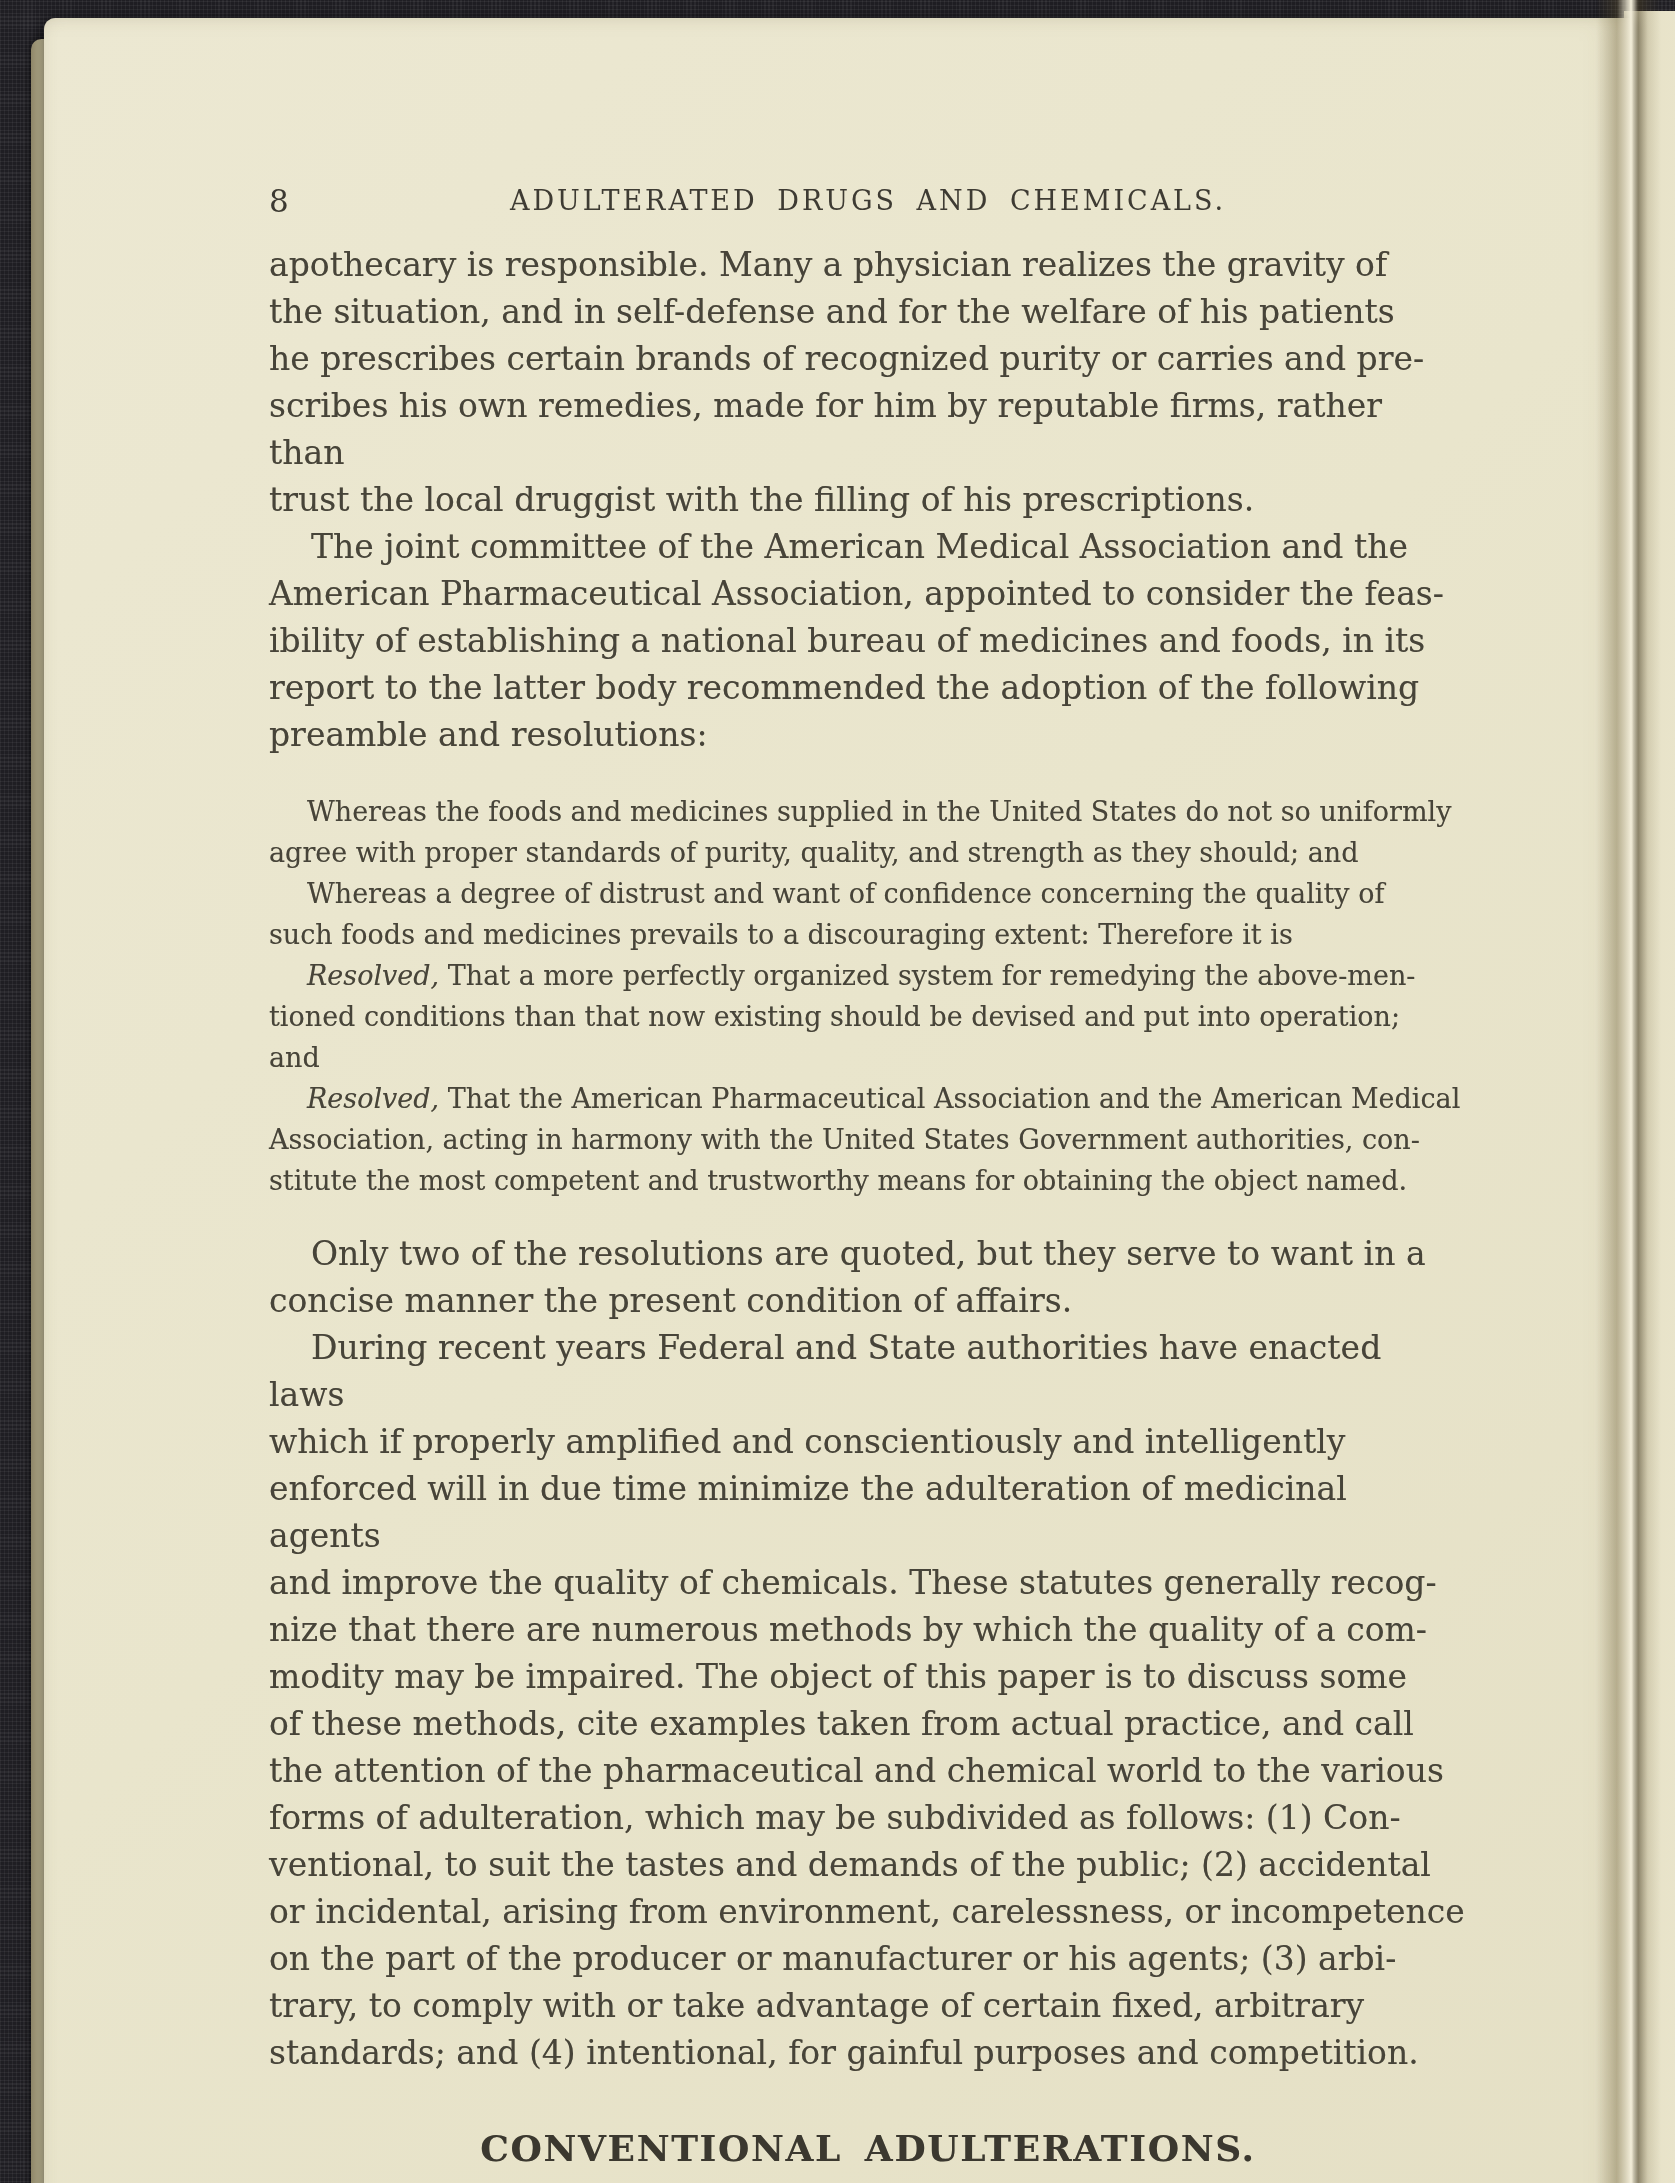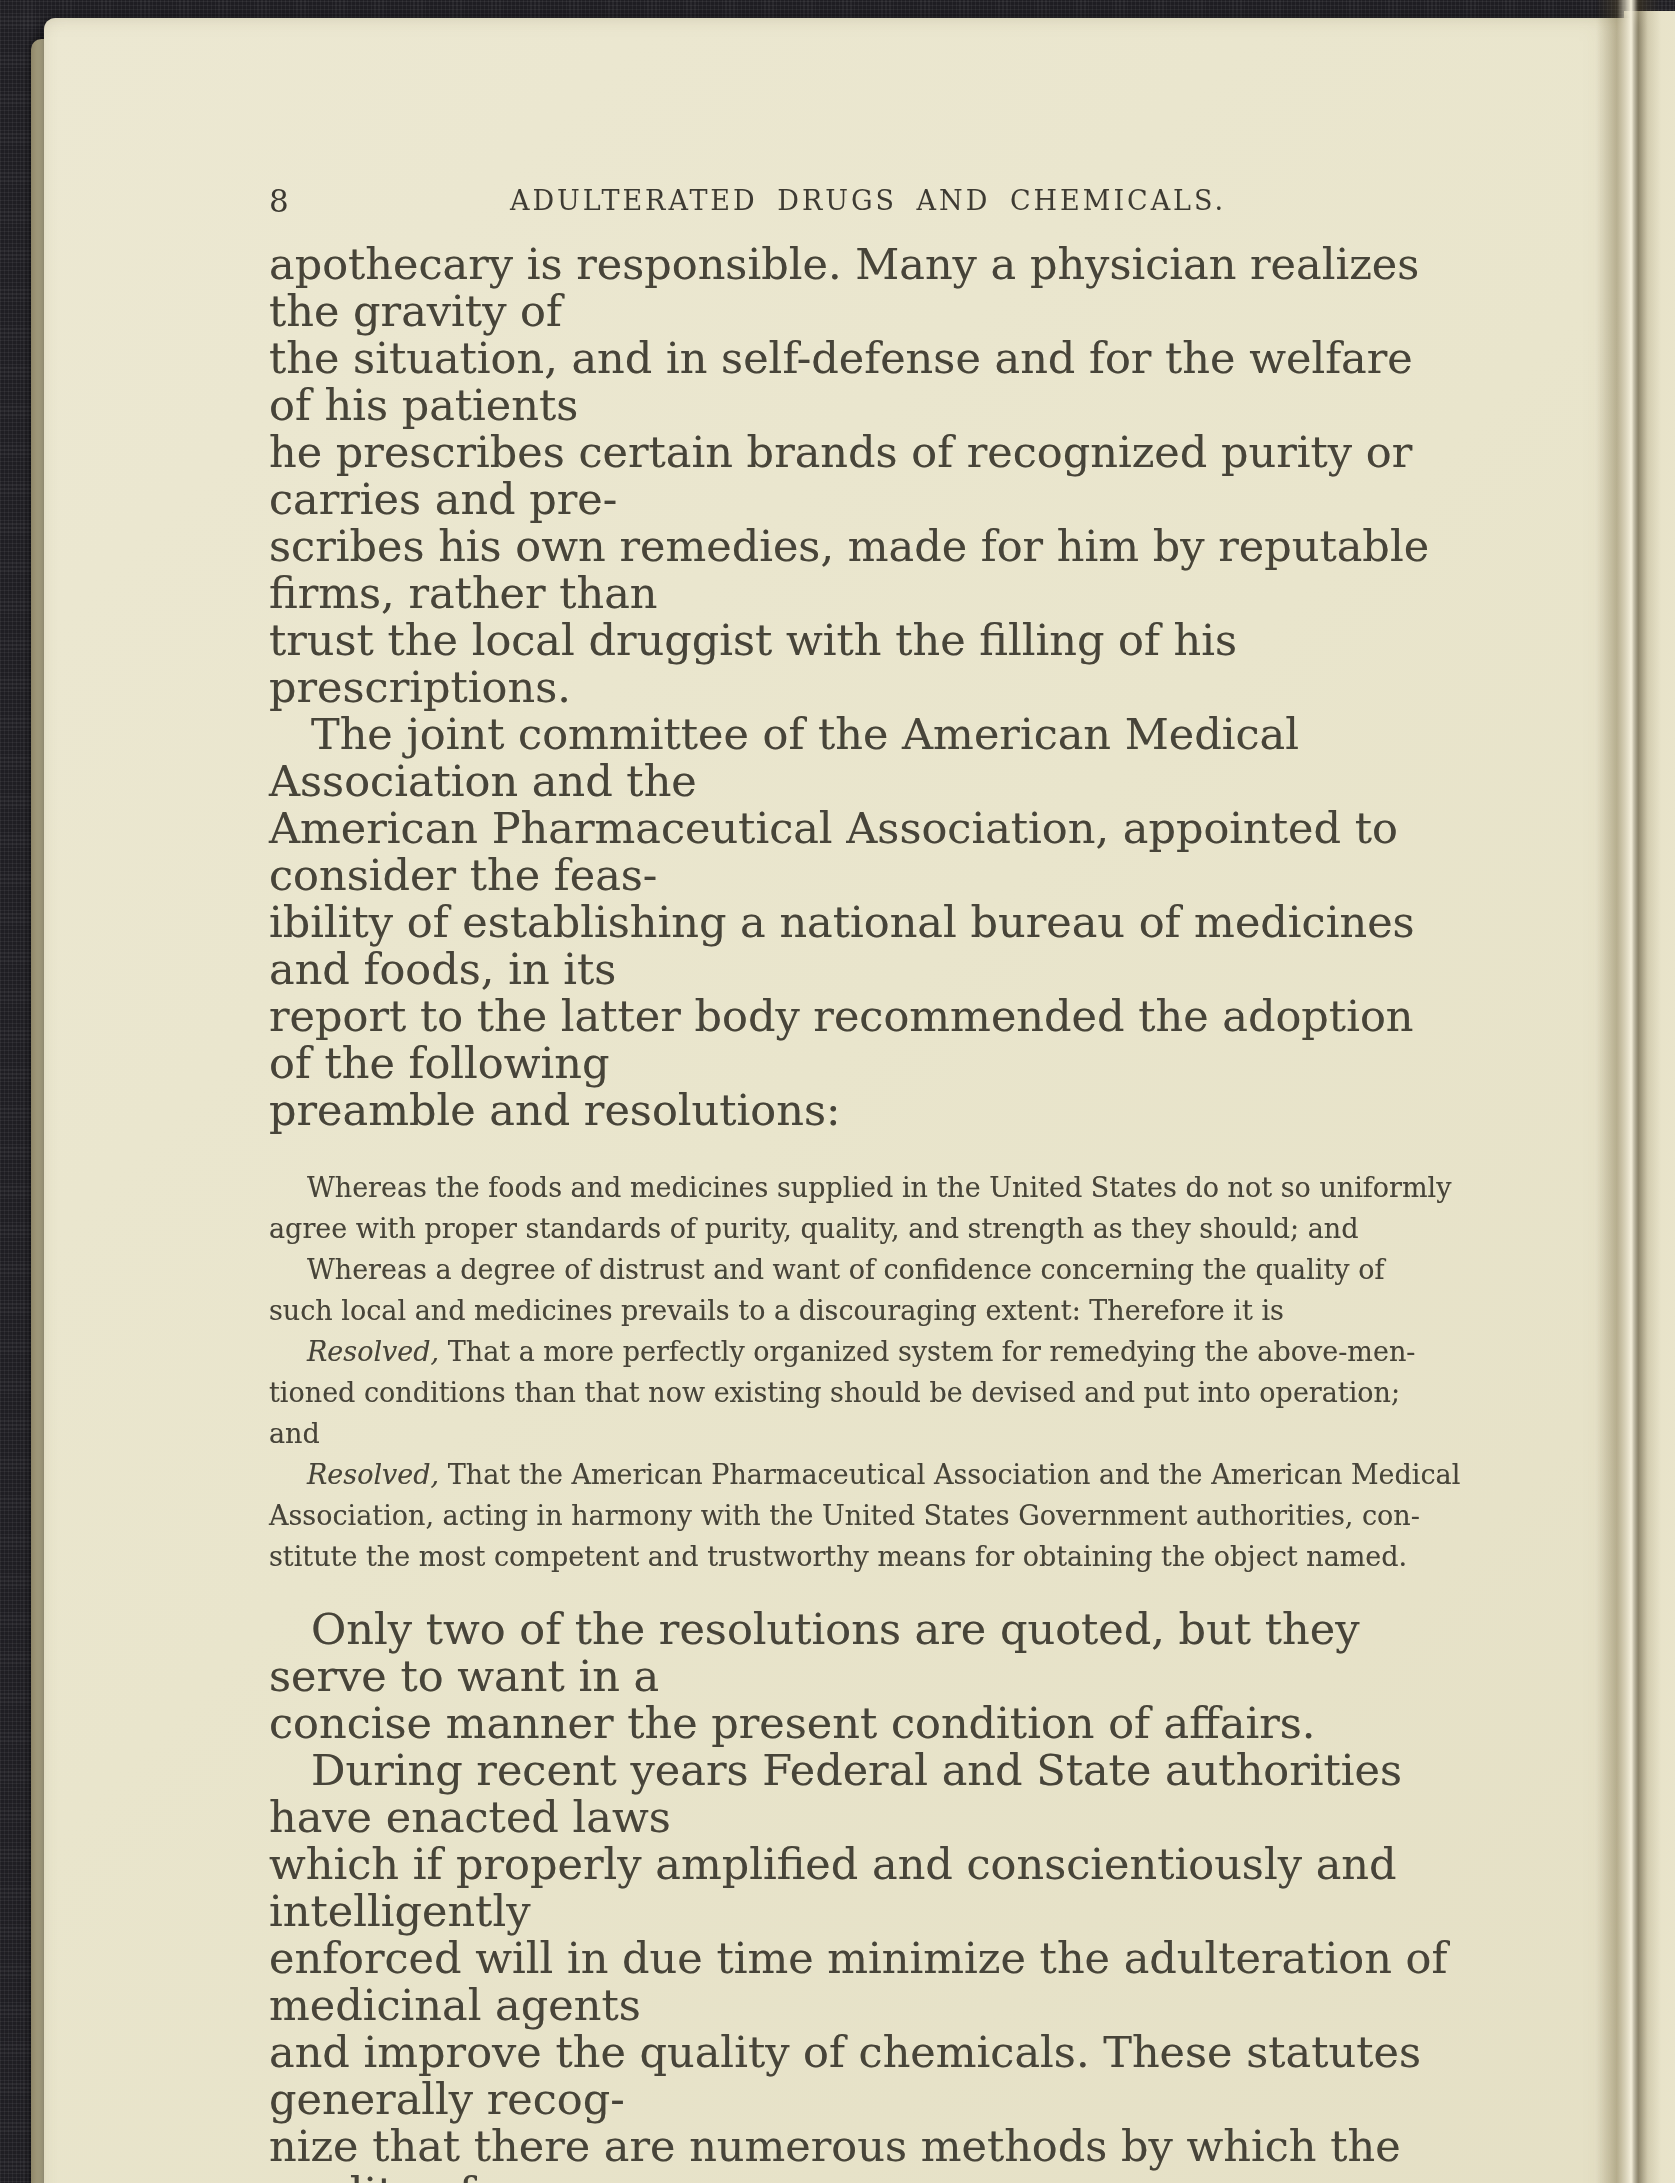--- a/index.html
+++ b/index.html
@@ -96,21 +96,21 @@
   }
 
   .text-block {
     margin: 21px 166px 0 225px;
     color: #474439;
     text-shadow: 0 0 0.4px rgba(70, 64, 50, 0.35);
   }
 
   .body-para {
     margin: 0;
-    font-size: 43px;
+    font-size: 33px;
     line-height: 47px;
     white-space: pre-line;
     text-indent: 42px;
   }
   .body-para.no-indent { text-indent: 0; }
 
   .resolutions {
     margin: 33px 0 29px 0;
   }
   .quote-para {
@@ -155,21 +155,21 @@
     <p class="body-para">The joint committee of the American Medical Association and the
 American Pharmaceutical Association, appointed to consider the feas-
 ibility of establishing a national bureau of medicines and foods, in its
 report to the latter body recommended the adoption of the following
 preamble and resolutions:</p>
 
     <section class="resolutions">
       <p class="quote-para">Whereas the foods and medicines supplied in the United States do not so uniformly
 agree with proper standards of purity, quality, and strength as they should; and</p>
       <p class="quote-para">Whereas a degree of distrust and want of confidence concerning the quality of
-such local and medicines prevails to a discouraging extent: Therefore it is</p>
+such foods and medicines prevails to a discouraging extent: Therefore it is</p>
       <p class="quote-para"><em class="lead">Resolved,</em><span> That a more perfectly organized system for remedying the above-men-
 tioned conditions than that now existing should be devised and put into operation;
 and</span></p>
       <p class="quote-para"><em class="lead">Resolved,</em><span> That the American Pharmaceutical Association and the American Medical
 Association, acting in harmony with the United States Government authorities, con-
 stitute the most competent and trustworthy means for obtaining the object named.</span></p>
     </section>
 
     <p class="body-para">Only two of the resolutions are quoted, but they serve to want in a
 concise manner the present condition of affairs.</p>

